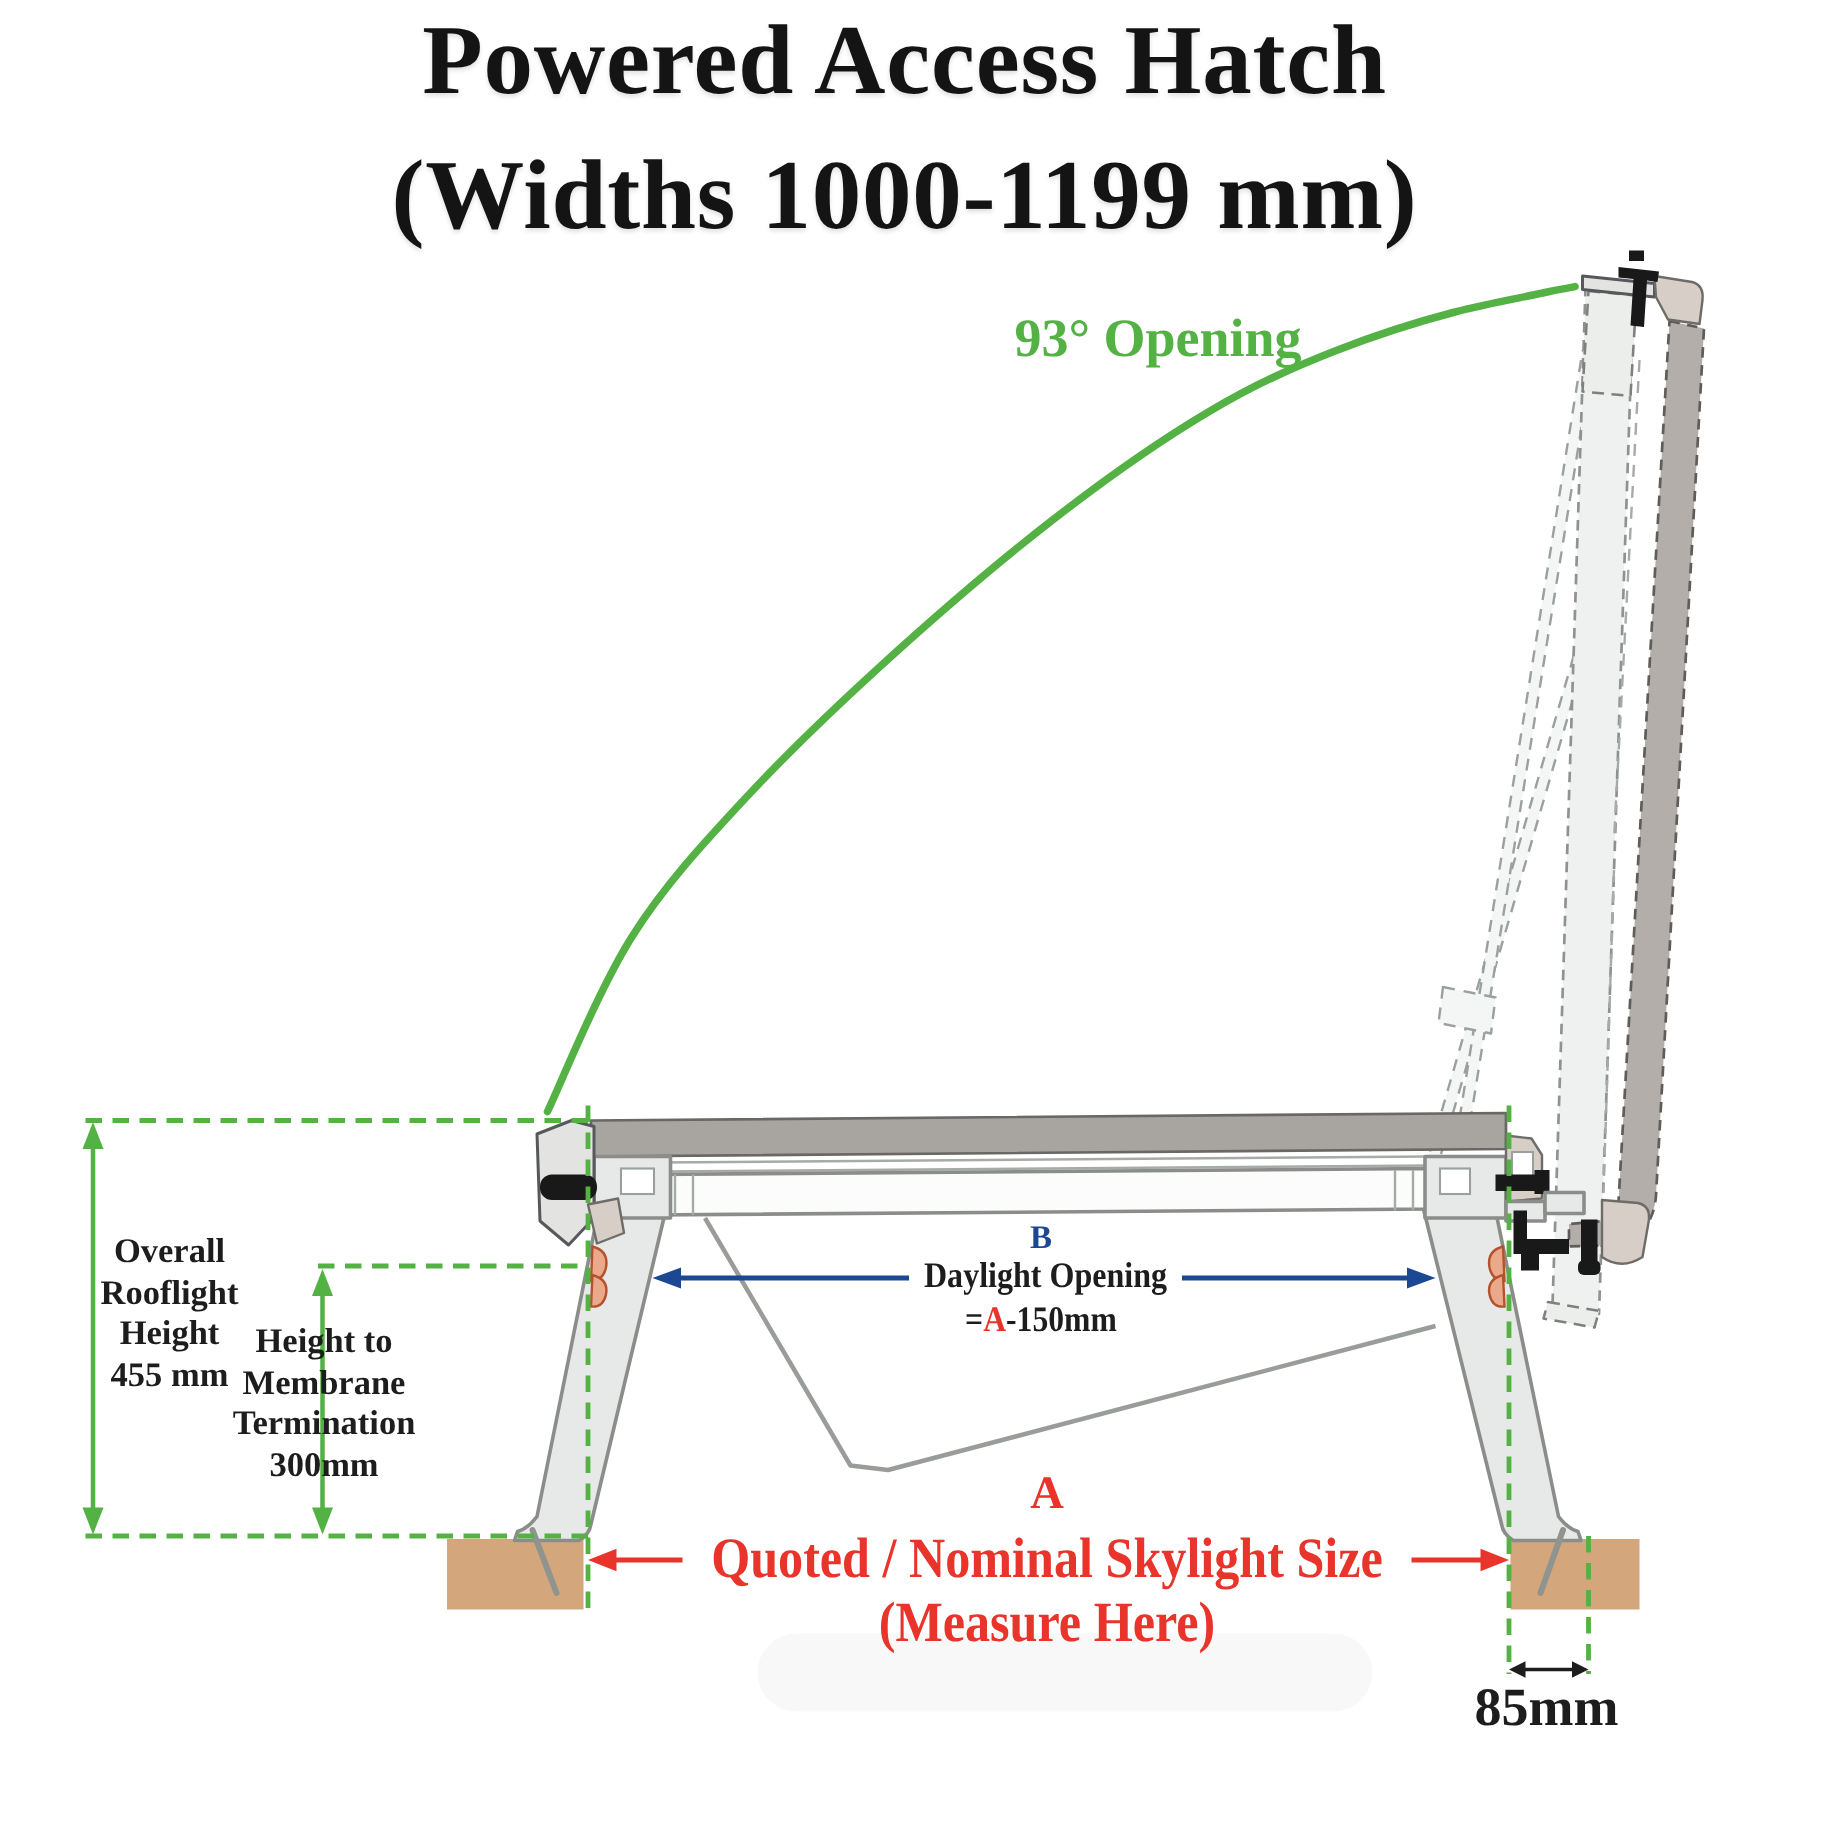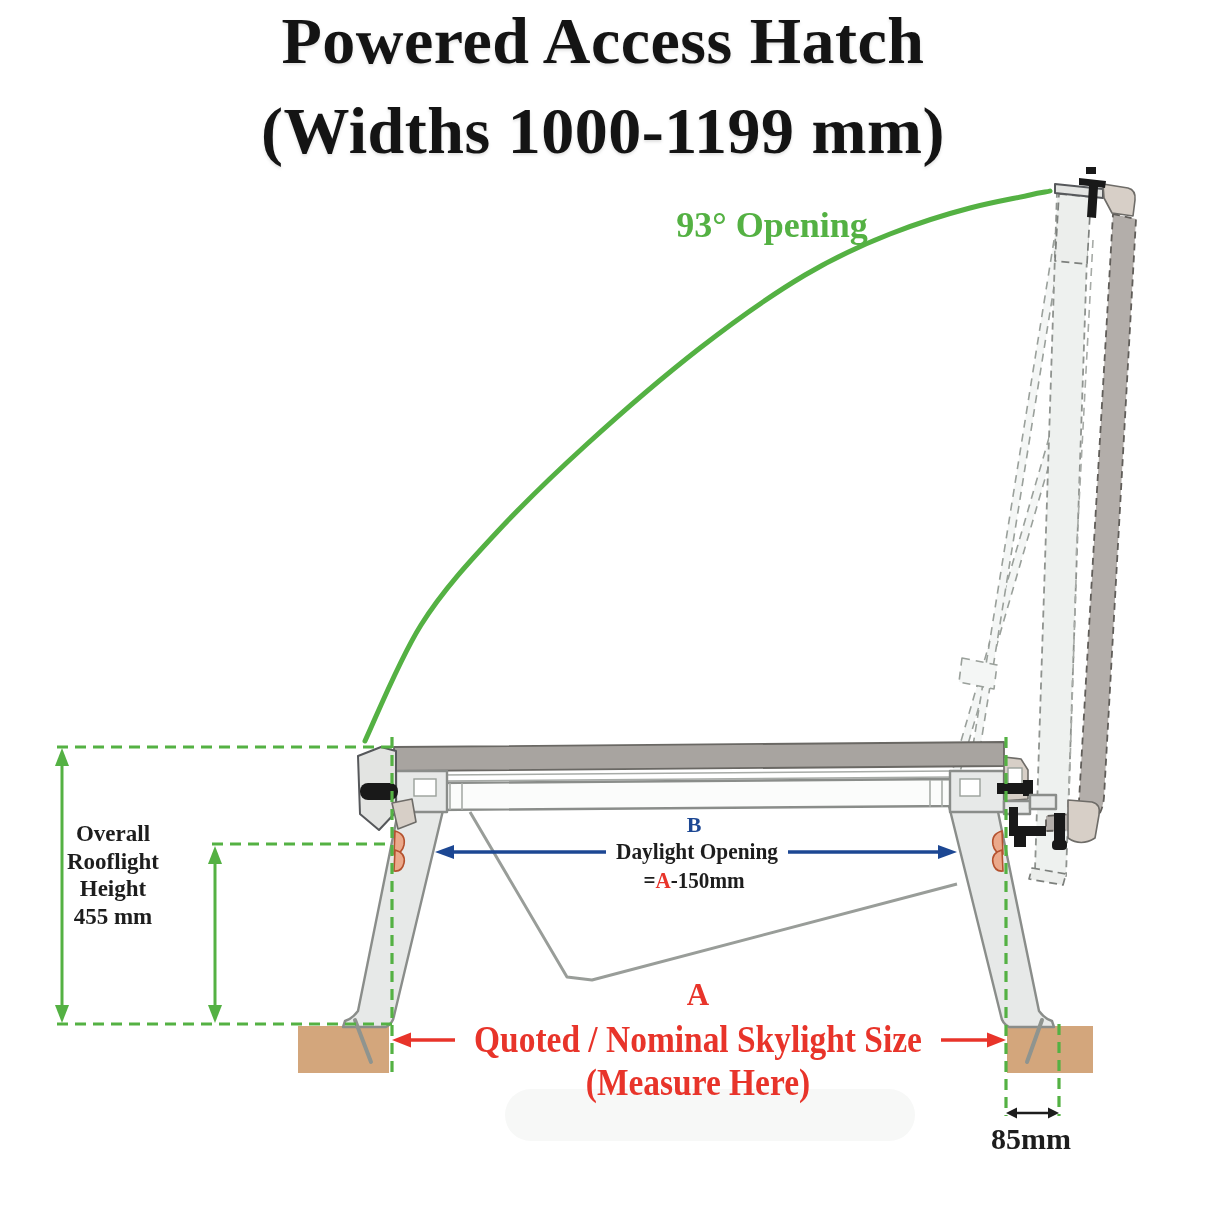--- a/index.html
+++ b/index.html
@@ -12,21 +12,21 @@
          color:#141414;text-shadow:0 2px 3px rgba(120,120,120,.22);white-space:pre-line;width:1214px;}
   .opening{left:772px;top:226px;font-size:36px;color:var(--green);}
   .overall{left:73px;top:875px;font-size:23px;line-height:27.5px;margin-left:40px;}
   .membrane{left:216px;top:935px;font-size:23px;line-height:27.5px;}
   .bletter{left:694px;top:825px;font-size:22px;color:var(--blue);}
   .daylight{left:697px;top:852px;font-size:24px;transform:translate(-50%,-50%) scaleX(.89);}
   .formula{left:694px;top:881px;font-size:24px;white-space:nowrap;transform:translate(-50%,-50%) scaleX(.88);}
   .formula .a{color:var(--red);}
   .aletter{left:698px;top:995px;font-size:31px;color:var(--red);}
   .quoted{left:698px;top:1061px;font-size:38px;line-height:43px;color:var(--red);transform:translate(-50%,-50%) scaleX(.88);}
-  .flange{left:1031px;top:1139px;font-size:30px;}
+  .flange{left:1031px;top:1139px;font-size:36px;}
 
   .arc{fill:none;stroke:var(--green);stroke-width:5;stroke-linecap:round;}
   .gdash{fill:none;stroke:var(--green);stroke-width:3.2;stroke-dasharray:11 7;}
   .gline{fill:none;stroke:var(--green);stroke-width:3;}
   .gfill{fill:var(--green);stroke:none;}
   .bline{fill:none;stroke:var(--blue);stroke-width:3.4;}
   .bfill{fill:var(--blue);stroke:none;}
   .rline{fill:none;stroke:var(--red);stroke-width:3.4;}
   .rfill{fill:var(--red);stroke:none;}
   .kline{fill:none;stroke:#1d1d1d;stroke-width:2.4;}
@@ -170,20 +170,24 @@
   </g>
 </svg>
 
 <div class="label title">Powered Access Hatch
 (Widths 1000-1199 mm)</div>
 <div class="label opening">93° Opening</div>
 <div class="label overall">Overall
 Rooflight
 Height
 455 mm</div>
+<div class="label membrane">Height to
+Membrane
+Termination
+300mm</div>
 <div class="label bletter">B</div>
 <div class="label daylight">Daylight Opening</div>
 <div class="label formula"><span>=</span><span class="a">A</span><span>-150mm</span></div>
 <div class="label aletter">A</div>
 <div class="label quoted">Quoted / Nominal Skylight Size
 (Measure Here)</div>
 <div class="label flange">85mm</div>
 
 </div>
 

